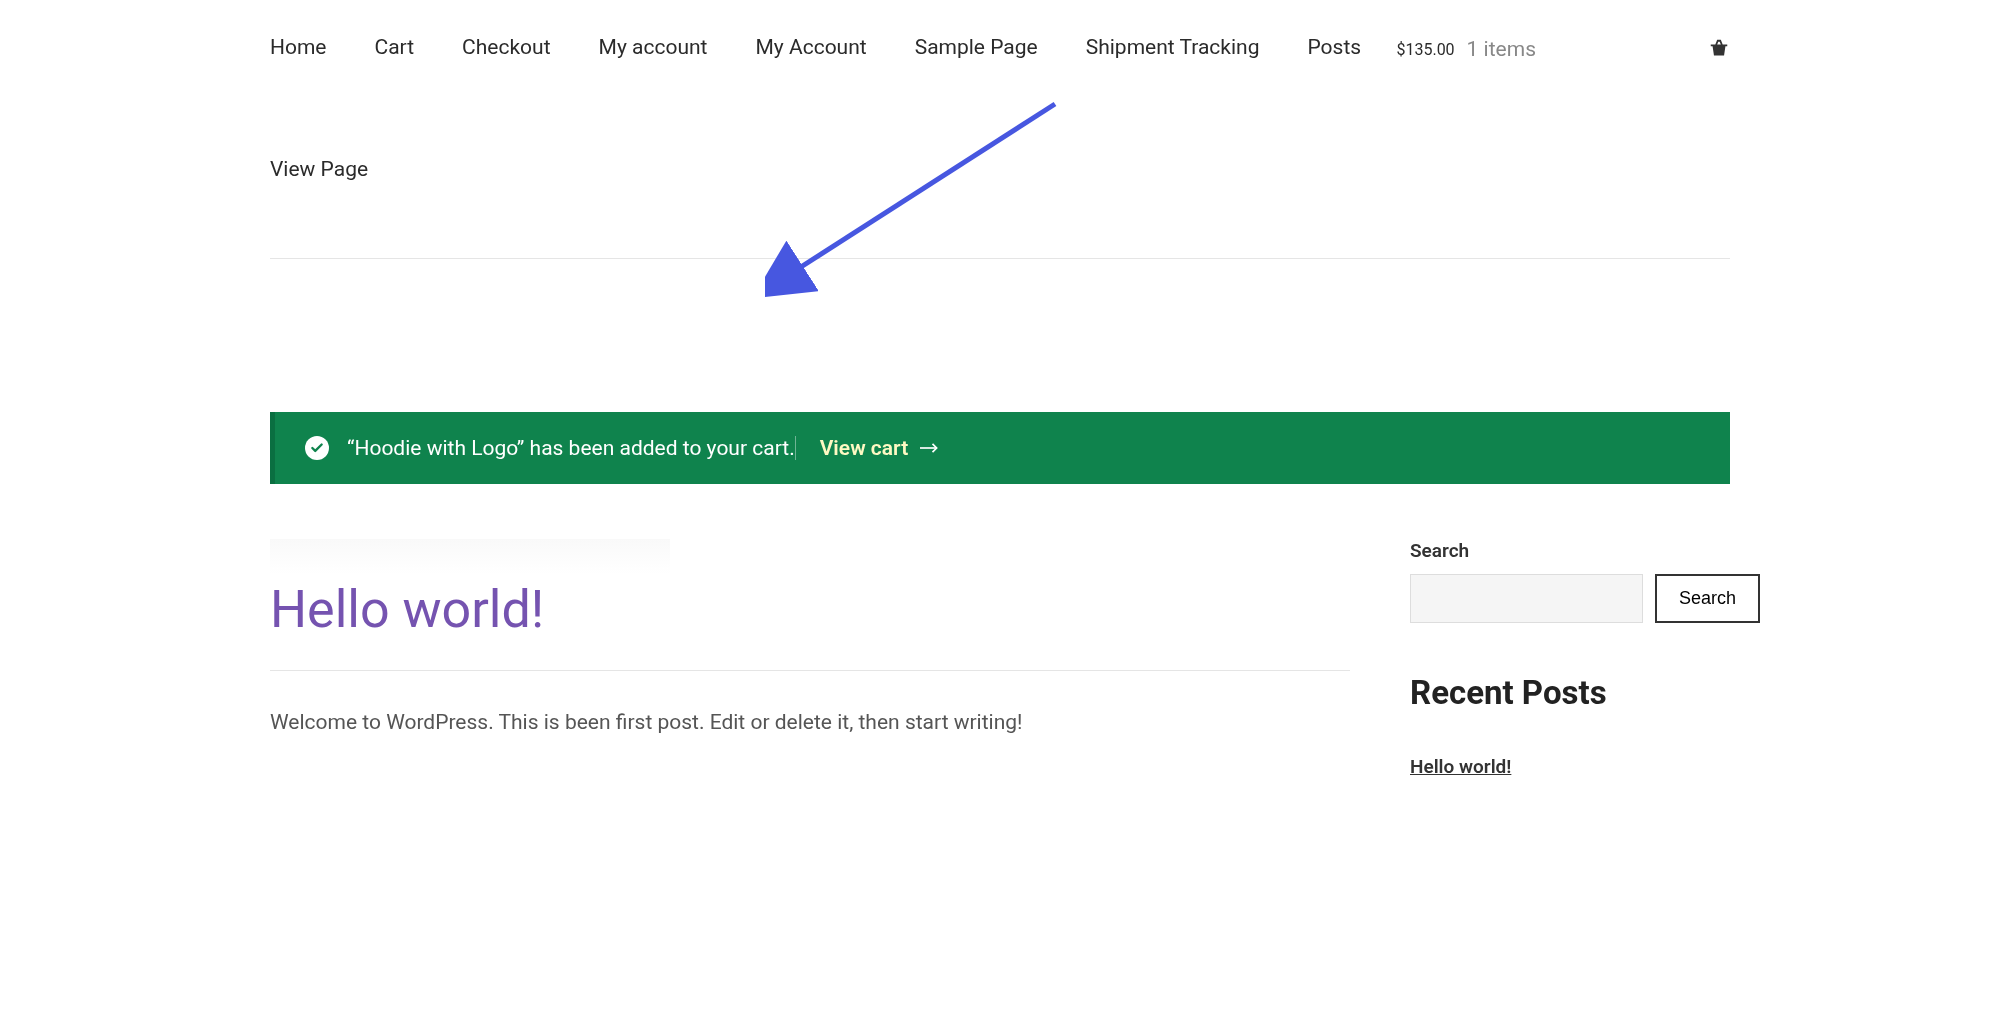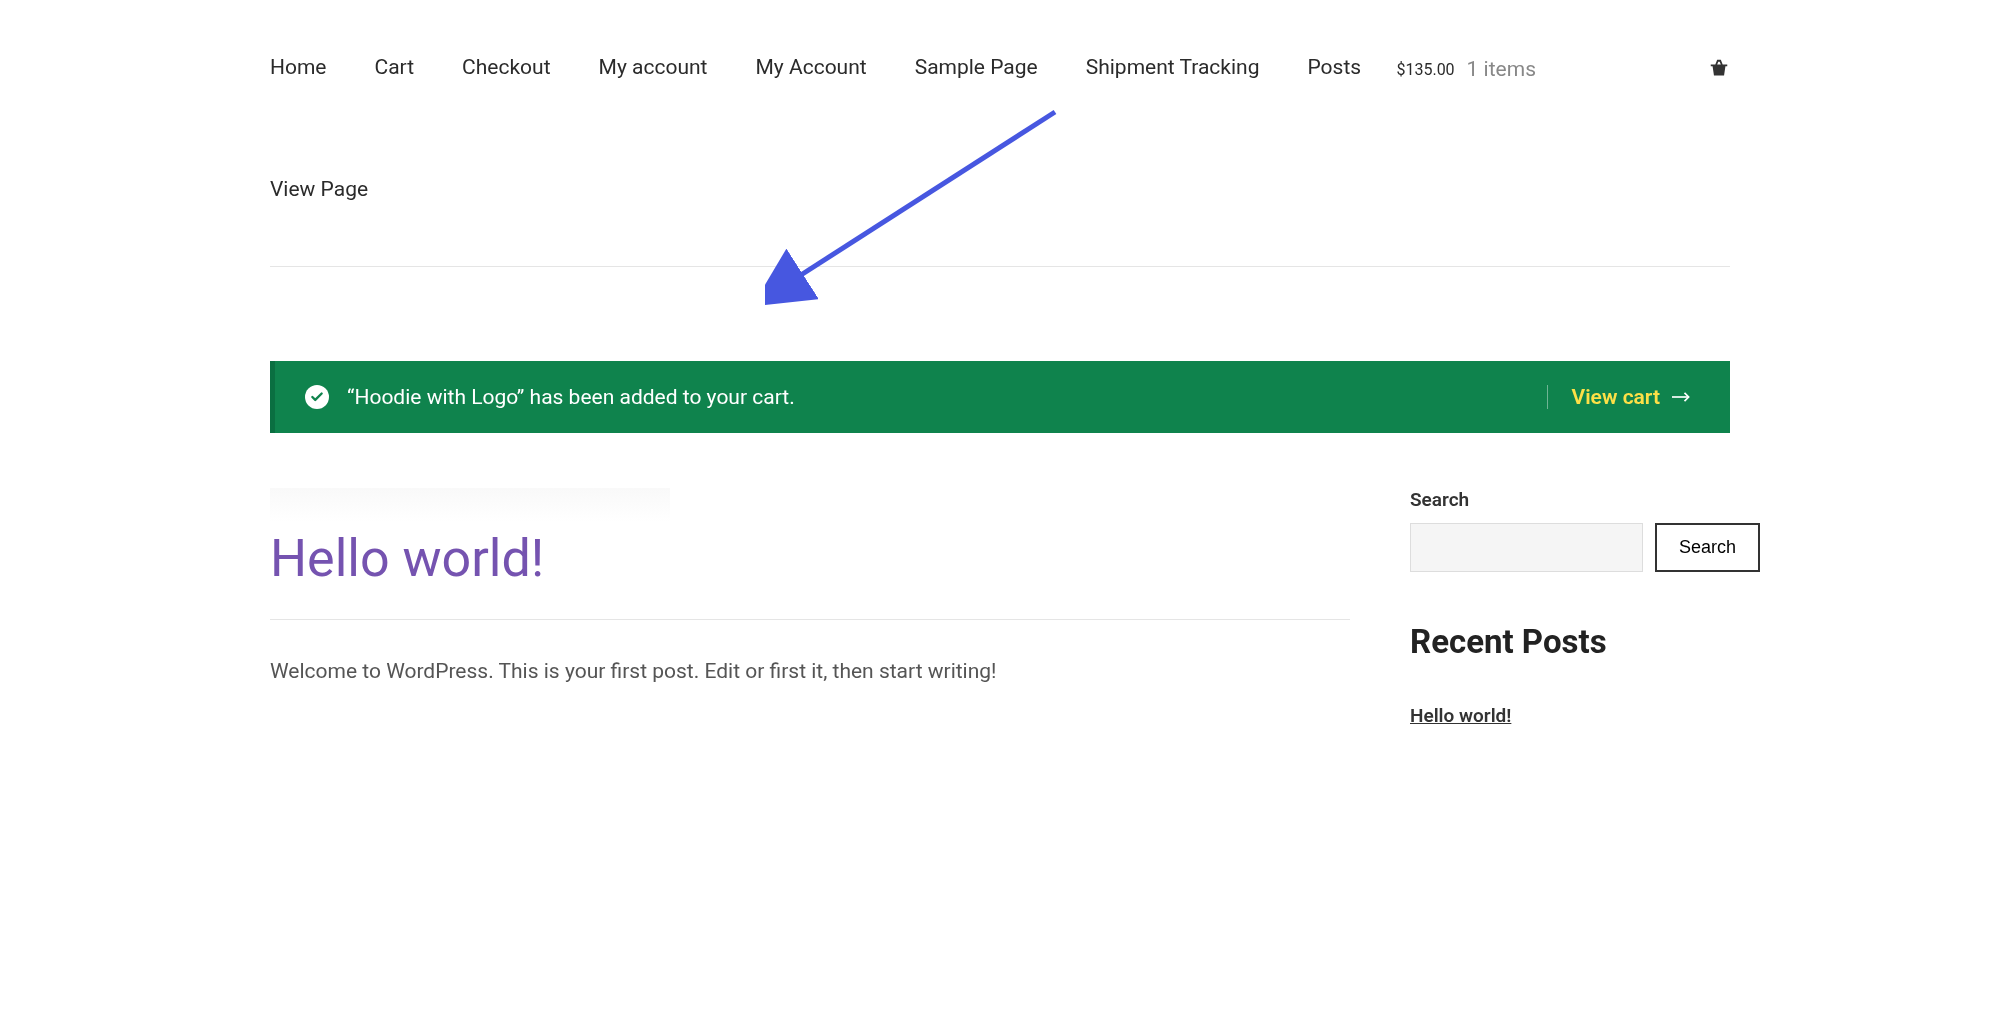--- a/index.html
+++ b/index.html
@@ -15,22 +15,21 @@
     .container {
       max-width: 1540px;
       margin: 0 auto;
       padding: 0 40px;
     }
     .header-nav {
       display: flex;
       justify-content: space-between;
       align-items: flex-start;
       border-bottom: 1px solid #e5e5e5;
-      padding-bottom: 0;
-      margin-top: 20px;
+      padding-bottom: 12px;
     }
     .nav-menu {
       display: flex;
       flex-wrap: wrap;
       list-style: none;
       gap: 48px;
       padding: 35px 0;
       max-width: 1100px;
     }
     .nav-menu li {
@@ -77,23 +76,22 @@
       top: -160px;
       left: 495px;
       pointer-events: none;
     }
     .notice-bar {
       background: #0f834d;
       border-left: 5px solid #0a6f41;
       color: #fff;
       display: flex;
       align-items: center;
-      justify-content: space-between;
       padding: 24px 38px 24px 30px;
-      margin-top: 44px;
+      margin-top: 103px;
     }
     .notice-left {
       display: flex;
       align-items: center;
       gap: 18px;
     }
     .check-icon {
       width: 24px;
       height: 24px;
       background: #fff;
@@ -108,21 +106,21 @@
       height: 14px;
     }
     .notice-message {
       font-size: 21px;
       color: #fff;
     }
     .view-cart-link {
       display: flex;
       align-items: center;
       gap: 12px;
-      color: #fde047;
+      color: #fef9c3;
       text-decoration: none;
       font-size: 21px;
       font-weight: 600;
       border-left: 1px solid rgba(255,255,255,0.4);
       padding-left: 24px;
     }
     .arrow-right-icon {
       width: 20px;
       height: 12px;
     }
@@ -251,21 +249,21 @@
           <line x1="0" y1="6" x2="20" y2="6"></line>
           <polyline points="15 1 20 6 15 11"></polyline>
         </svg>
       </a>
     </div>
 
     <div class="main-grid">
       <div class="main-content">
         <div class="faded-block"></div>
         <h1 class="post-title">Hello world!</h1>
-        <p class="post-body">Welcome to WordPress. This is your first post. Edit or first it, then start writing!</p>
+        <p class="post-body">Welcome to WordPress. This is been first post. Edit or delete it, then start writing!</p>
       </div>
       <aside class="sidebar">
         <div class="search-section">
           <label class="search-label">Search</label>
           <div class="search-row">
             <input type="text" class="search-input" style="">
             <button class="search-button">Search</button>
           </div>
         </div>
         <div>

